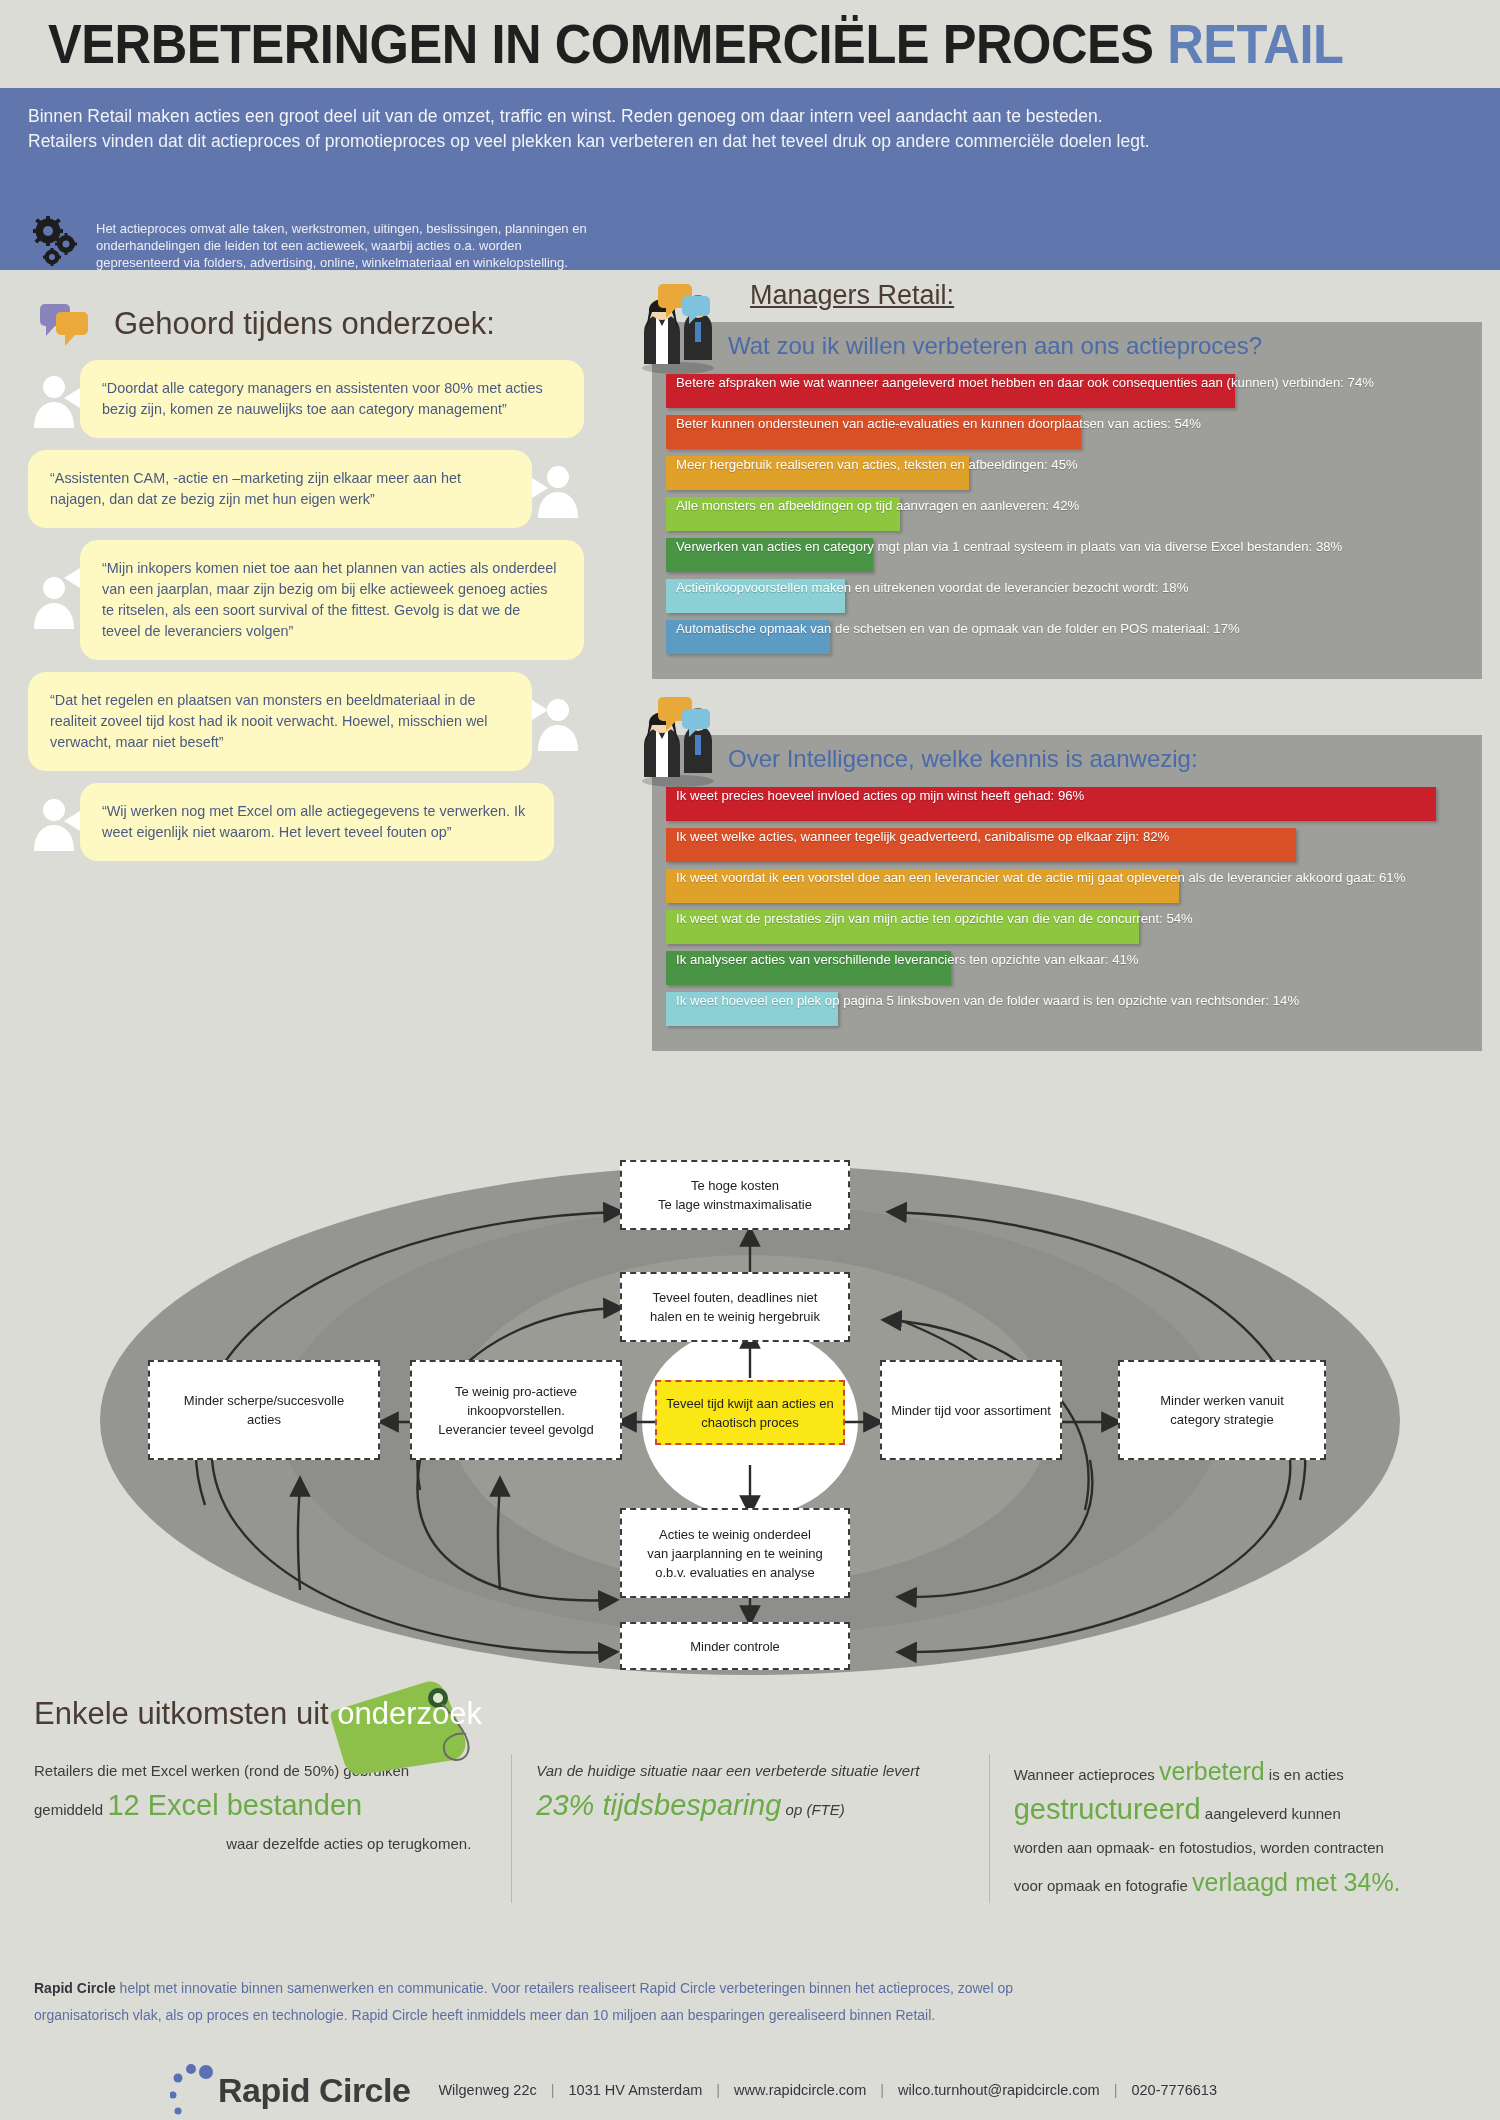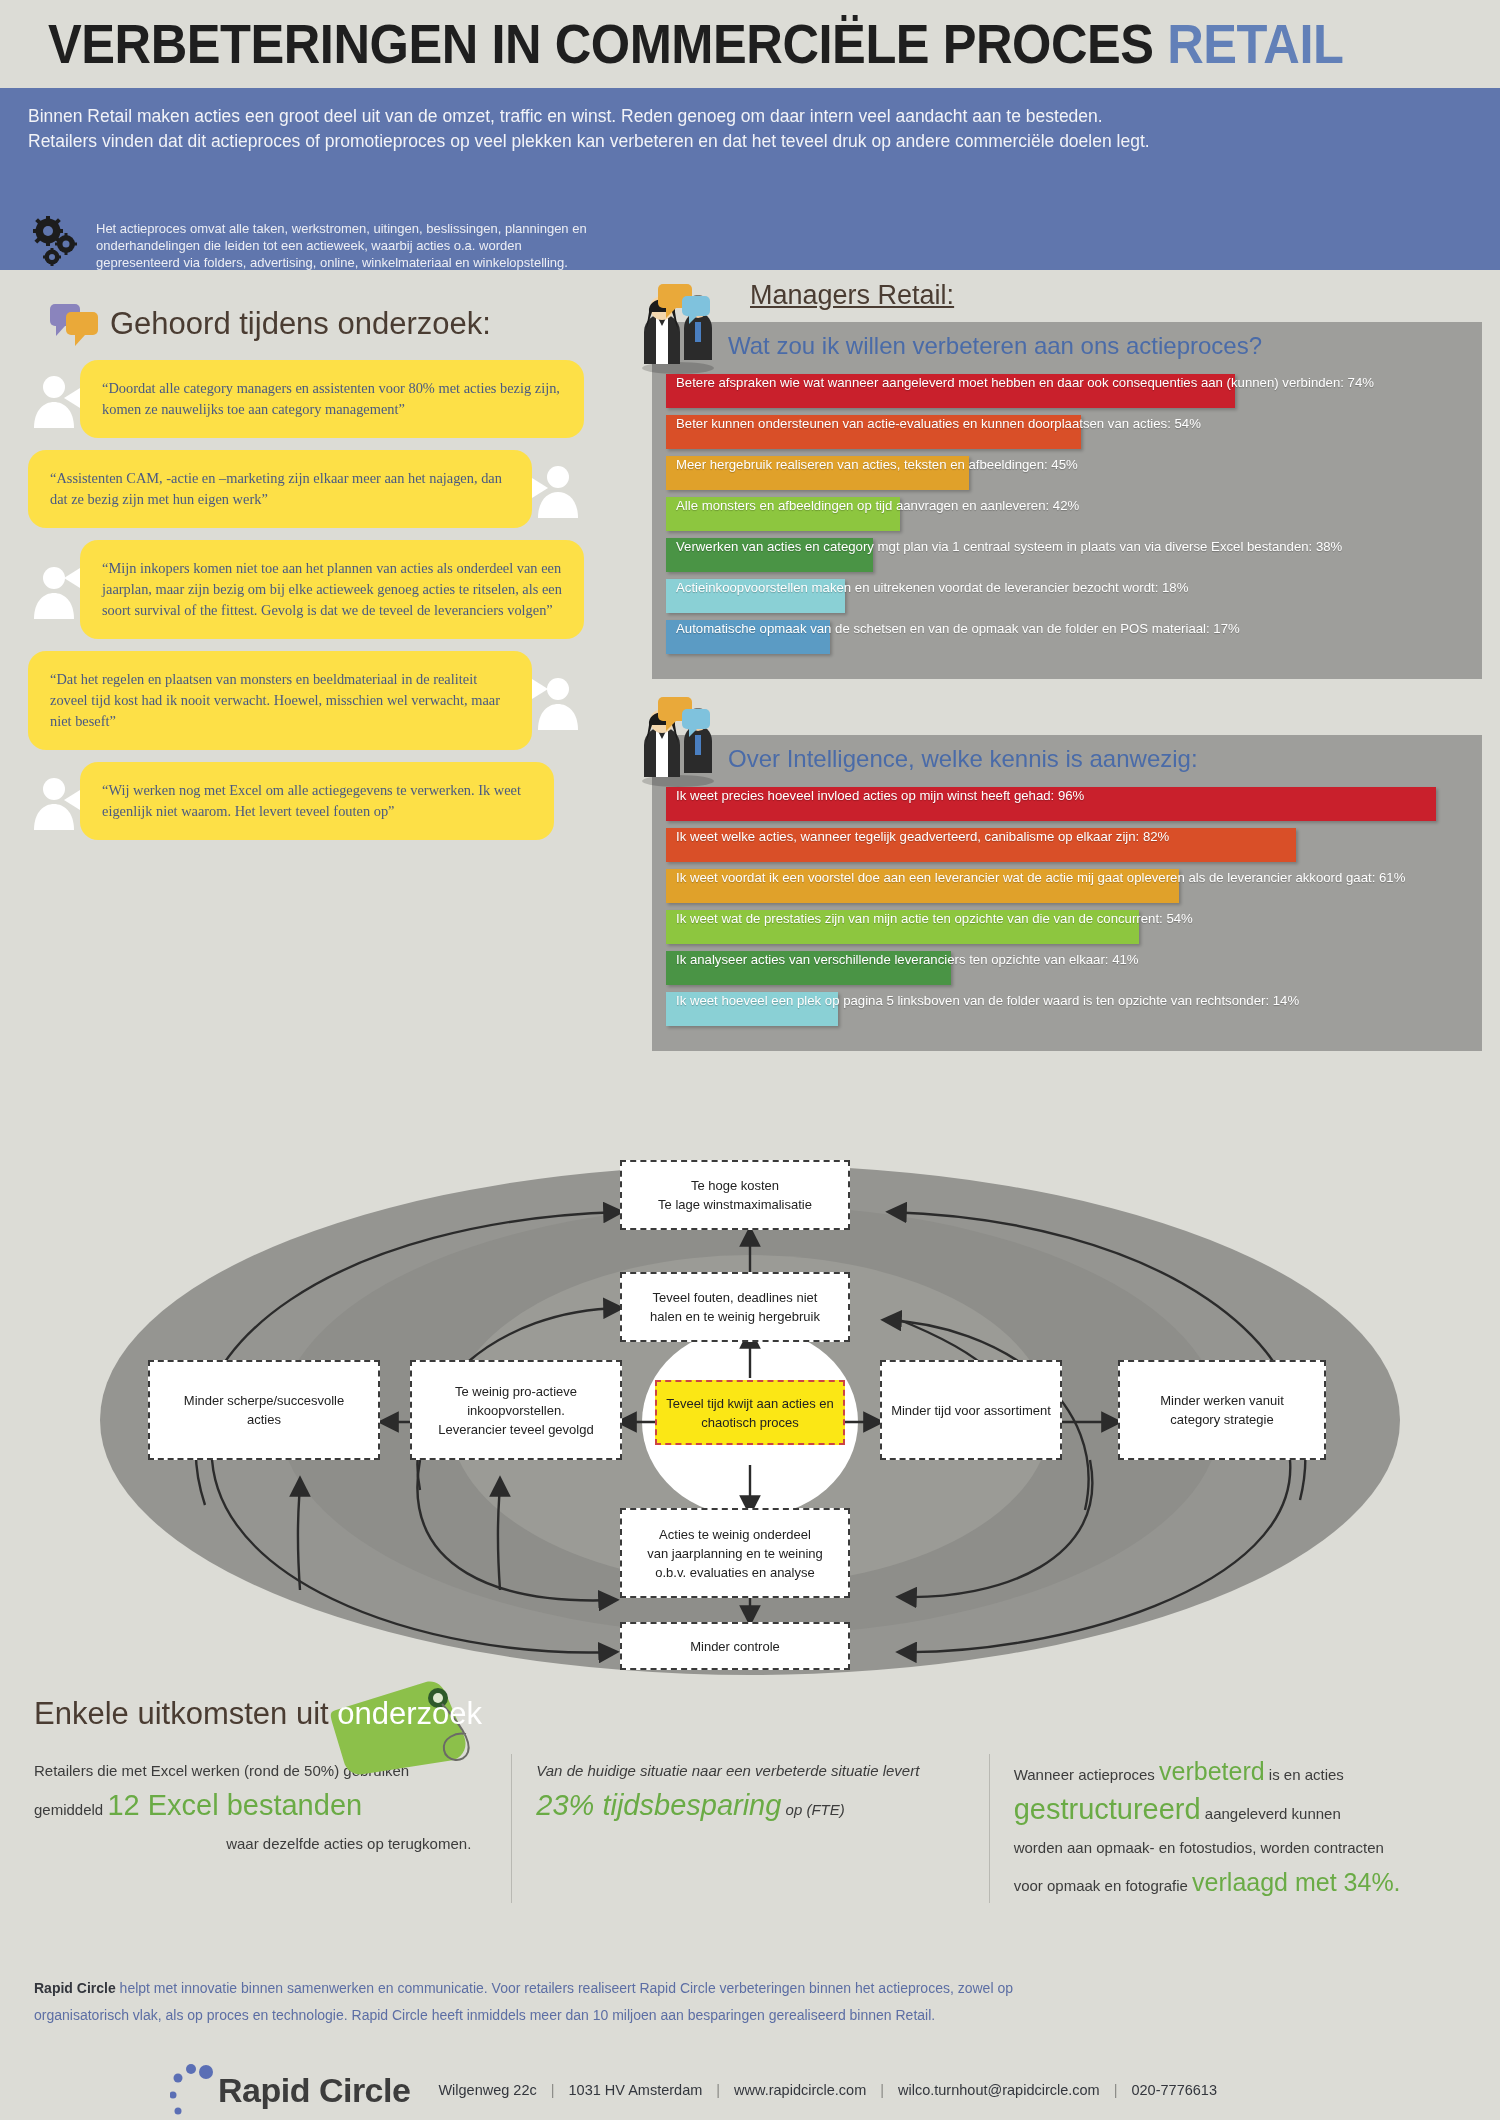--- a/index.html
+++ b/index.html
@@ -38,33 +38,33 @@
   .gear-icon{ width:58px; height:50px; flex:0 0 58px; position:relative; }
   .subnote-text{ font-size:13px; line-height:17px; color:#eceef4; padding-top:4px;}
 
   
   .main{
     position:relative; background:#dcdcd6; width:1500px;
   }
 
   
   .quotes-col{ position:absolute; left:0; top:18px; width:640px; }
-  .quotes-head{ display:flex; align-items:center; padding-left:48px; height:72px;}
+  .quotes-head{ display:flex; align-items:center; gap:14px; padding-left:38px; height:72px;}
   .bubbles-icon{ width:62px; height:48px; position:relative; }
   .quotes-title{
     font-size:31px; color:#4a3c32; font-weight:400;
     font-family:"Liberation Sans Narrow","Liberation Sans",sans-serif;
   }
   .quote-row{ display:flex; align-items:center; margin-bottom:12px; }
   .quote-row.right{ flex-direction:row-reverse; }
   .person-icon{ width:52px; height:58px; flex:0 0 52px; position:relative;}
   .bubble{
-    background:#fde047; border-radius:18px; position:relative;
+    background:#fef9c3; border-radius:18px; position:relative;
     padding:18px 22px; font-size:14.4px; line-height:21px;
-    color:#4a5a82; flex:1 1 auto;font-family:Liberation Serif, serif;
+    color:#4a5a82; flex:1 1 auto;
   }
   .bubble:after{
     content:""; position:absolute; top:28px; left:-16px;
     border:10px solid transparent; border-right:16px solid #fff; border-left:0;
   }
   .quote-row.right .bubble:after{
     left:auto; right:-16px;
     border:10px solid transparent; border-left:16px solid #fff; border-right:0;
   }
 

